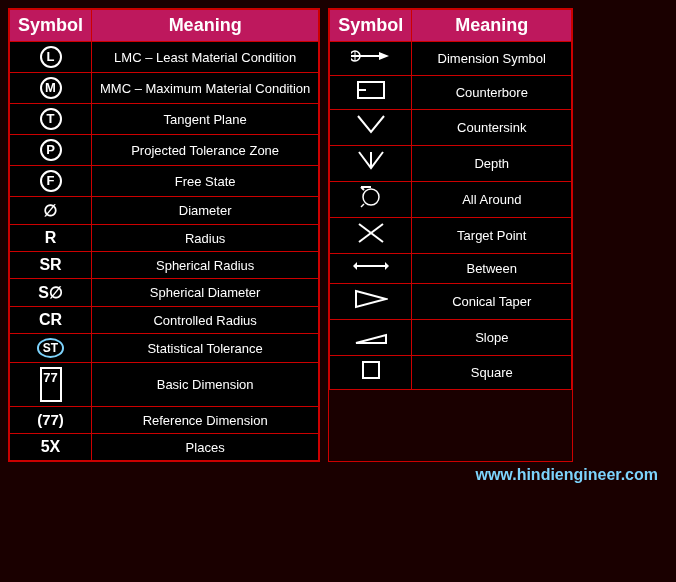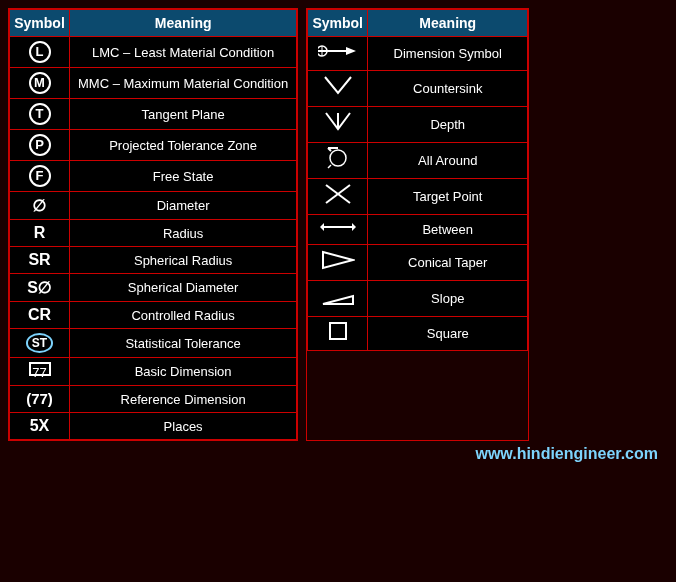--- a/index.html
+++ b/index.html
@@ -29,24 +29,24 @@
       background-color: #000000;
     }
     th, td {
       border: 1px solid #cc0000;
       padding: 4px 8px;
       text-align: center;
       font-size: 13px;
       white-space: nowrap;
     }
     th {
-      background-color: #0c4a6e;
-      font-weight: bold;
-      font-size: 14px;
-      padding: 5px 0;
+      background-color: #be185d;
+      font-weight: bold;
+      font-size: 18px;
+      padding: 5px 8px;
     }
     td.symbol-cell {
       font-size: 16px;
       min-width: 60px;
       font-weight: bold;
     }
     td.meaning-cell {
       min-width: 190px;
       font-size: 13px;
     }
@@ -75,25 +75,25 @@
       height: 22px;
       line-height: 18px;
       text-align: center;
       font-size: 13px;
       font-weight: bold;
     }
     .square-symbol {
       display: inline-block;
       border: 2px solid white;
       width: 22px;
-      height: 14px;
+      height: 35px;
       line-height: 18px;
       text-align: center;
       font-size: 13px;
-      font-weight: normal;
+      font-weight: bold;
     }
     .circle-st {
       display: inline-block;
       border: 2px solid #7dd3fc;
       border-radius: 50%;
       padding: 1px 4px;
       font-size: 12px;
       font-weight: bold;
     }
     .paren-symbol {
@@ -206,20 +206,29 @@
               <polygon points="28,6 38,10 28,14" fill="white"></polygon>
               <circle cx="4" cy="10" r="5" fill="none" stroke="white" stroke-width="1.5"></circle>
               <line x1="4" y1="5" x2="4" y2="15" stroke="white" stroke-width="1"></line>
               <line x1="-1" y1="10" x2="9" y2="10" stroke="white" stroke-width="1"></line>
             </svg>
           </td>
           <td class="meaning-cell-right">Dimension Symbol</td>
         </tr>
         <tr>
           <td class="symbol-cell-right">
+            <svg width="30" height="20" viewBox="0 0 30 20">
+              <rect x="2" y="2" width="26" height="16" fill="none" stroke="white" stroke-width="2"></rect>
+              <line x1="2" y1="10" x2="10" y2="10" stroke="white" stroke-width="2"></line>
+            </svg>
+          </td>
+          <td class="meaning-cell-right">Counterbore</td>
+        </tr>
+        <tr>
+          <td class="symbol-cell-right">
             <svg width="30" height="22" viewBox="0 0 30 22">
               <polyline points="2,2 15,18 28,2" fill="none" stroke="white" stroke-width="2"></polyline>
             </svg>
           </td>
           <td class="meaning-cell-right">Countersink</td>
         </tr>
         <tr>
           <td class="symbol-cell-right">
             <svg width="28" height="22" viewBox="0 0 28 22">
               <polyline points="2,2 14,18 26,2" fill="none" stroke="white" stroke-width="2"></polyline>

